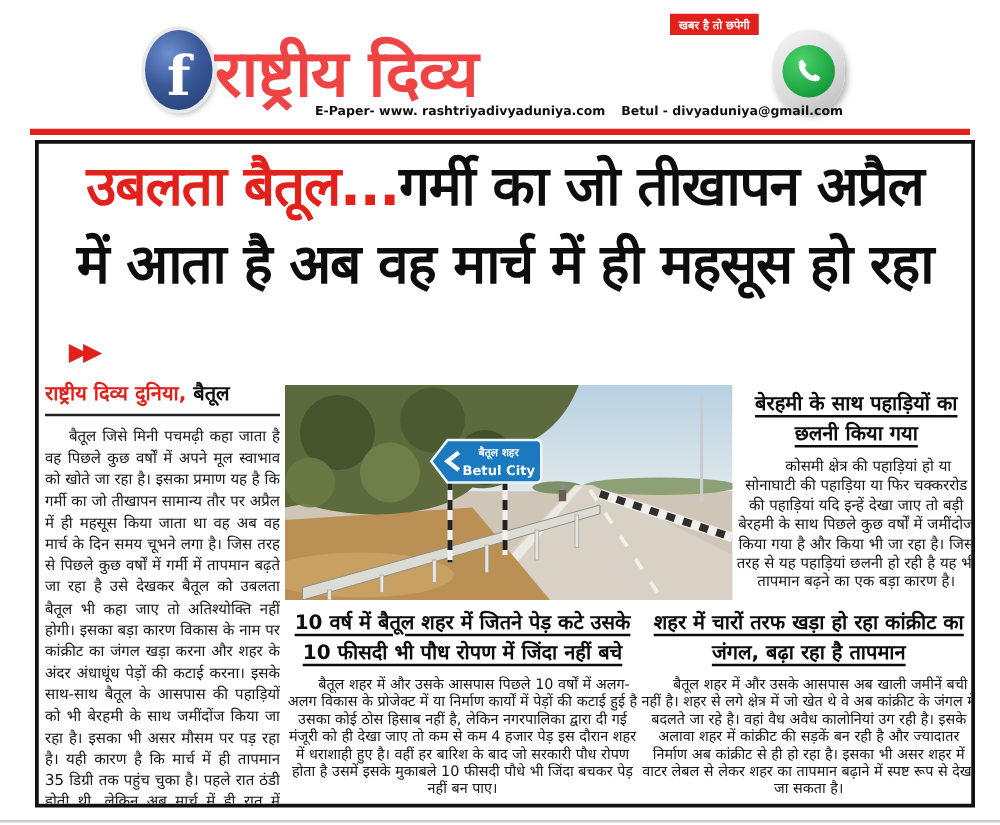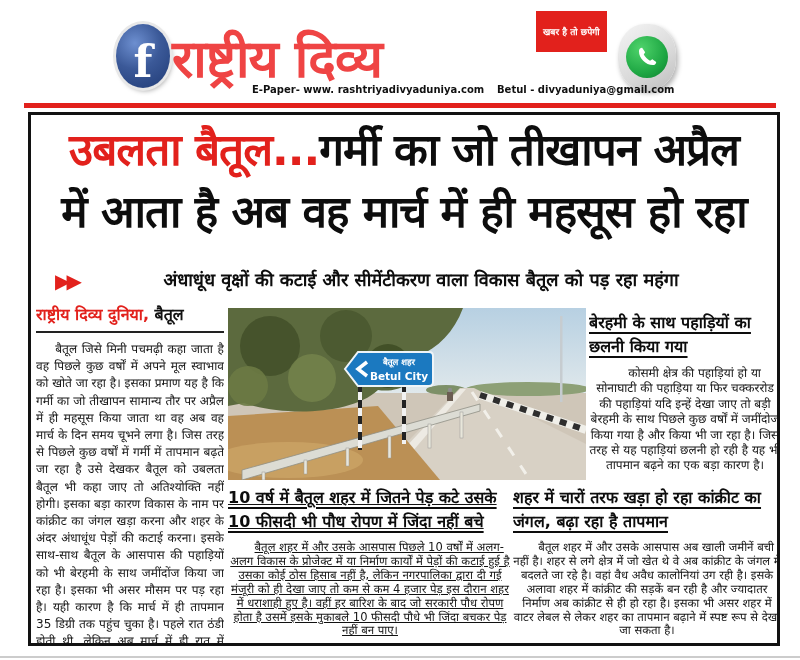--- a/index.html
+++ b/index.html
@@ -14,21 +14,21 @@
              background:radial-gradient(circle at 35% 30%, #6d8fd0 0%, #3b5998 45%, #1f3a75 100%);
              box-shadow:0 0 0 3px #e8e8e8, 2px 3px 5px rgba(0,0,0,.35);
              display:flex; align-items:center; justify-content:center; }
   .fb-icon span { color:#fff; font-size:44px; font-weight:bold; font-family:"DejaVu Serif","Liberation Serif",serif; margin-top:10px; }
   .mast-title { position:absolute; left:172px; top:16px; width:450px; height:80px;
                 font-size:52px; font-weight:900; letter-spacing:-1px; white-space:nowrap;
                 display:flex; align-items:center; }
   .mast-title .t-black { color:#ef4444; }
   .mast-title .t-red { color:#e2211c; margin-left:12px; }
   .tagline-box { position:absolute; left:536px; top:11px; background:#e2211c; color:#fff;
-                 font-size:9px; font-weight:bold; padding:14px 7px; white-space:nowrap; }
+                 font-size:9px; font-weight:bold; padding:2px 7px; white-space:nowrap; }
   .wa-icon { position:absolute; left:618px; top:24px; width:58px; height:66px; border-radius:46%;
              background:linear-gradient(145deg,#f5f5f5 0%,#d9d9d9 60%,#bdbdbd 100%);
              box-shadow:2px 3px 5px rgba(0,0,0,.3); display:flex; align-items:center; justify-content:center; }
   .wa-inner { width:42px; height:42px; border-radius:50%;
               background:radial-gradient(circle at 35% 30%, #4fd36b 0%, #1fa844 60%, #0d7f2e 100%);
               display:flex; align-items:center; justify-content:center; }
   .mast-sub { position:absolute; top:84px; font-size:10px; font-weight:bold; color:#111; white-space:nowrap; }
   .mast-sub.epaper { left:252px; }
   .mast-sub.email  { left:497px; }
   .red-rule { position:absolute; left:24px; top:103px; width:752px; height:5px; background:#e2211c; }
@@ -54,26 +54,26 @@
   .by-black { color:#111; }
   .by-rule { width:100%; height:2px; background:#222; margin-top:6px; margin-bottom:8px; }
   p.body { font-size:12px; line-height:17.2px; color:#161616; text-indent:1.6em; }
   p.just { text-align:justify; }
   p.cent { text-align:center; }
 
   .photo { position:absolute; left:197px; top:193px; width:366px; height:172px; overflow:hidden; }
   .photo svg { display:block; }
 
   .story { position:absolute; overflow:hidden; }
-  .story h2 { font-size:16px; line-height:24px; font-weight:900; color:#0d0d0d; text-align:left;
+  .story h2 { font-size:16px; line-height:24px; font-weight:900; color:#0d0d0d; text-align:center;
               text-decoration:underline; text-decoration-thickness:2px; text-underline-offset:4px;
               margin-bottom:7px; }
   .story-hills    { left:558px; top:196px; width:192px; height:172px; }
   .story-hills p.body    { font-size:12px; line-height:15.4px; }
-  .story-trees    { left:197px; top:371px; width:284px; height:155px;text-decoration:underline; }
+  .story-trees    { left:197px; top:371px; width:284px; height:155px; }
   .story-trees p.body    { font-size:11.5px; line-height:13.9px; }
   .story-concrete { left:482px; top:371px; width:268px; height:155px; }
   .story-concrete p.body { font-size:11.5px; line-height:13.9px; }
 
   .page-bottom-line { position:absolute; left:0; top:656px; width:800px; height:2px; background:#cccccc; }
 </style>
 </head>
 <body>
 
 <div class="page">
@@ -103,21 +103,20 @@
 
     <div class="headline">
       <div class="h-line">
         <span class="h-red">उबलता बैतूल...</span><span class="h-black">गर्मी का जो तीखापन अप्रैल</span>
       </div>
       <div class="h-line h-black">में आता है अब वह मार्च में ही महसूस हो रहा</div>
     </div>
 
     <div class="subhead-row">
       <span class="arrows">▶▶</span>
-      <div class="subhead">अंधाधूंध वृक्षों की कटाई और सीमेंटीकरण वाला विकास बैतूल को पड़ रहा महंगा</div>
     </div>
 
     <div class="col-left">
       <div class="byline">
         <span class="by-red">राष्ट्रीय दिव्य दुनिया,</span>
         <span class="by-black">बैतूल</span>
       </div>
       <div class="by-rule"></div>
       <p class="body just">बैतूल जिसे मिनी पचमढ़ी कहा जाता है वह पिछले कुछ वर्षों में अपने मूल स्वाभाव को खोते जा रहा है। इसका प्रमाण यह है कि गर्मी का जो तीखापन सामान्य तौर पर अप्रैल में ही महसूस किया जाता था वह अब वह मार्च के दिन समय चूभने लगा है। जिस तरह से पिछले कुछ वर्षों में गर्मी में तापमान बढ़ते जा रहा है उसे देखकर बैतूल को उबलता बैतूल भी कहा जाए तो अतिश्योक्ति नहीं होगी। इसका बड़ा कारण विकास के नाम पर कांक्रीट का जंगल खड़ा करना और शहर के अंदर अंधाधूंध पेड़ों की कटाई करना। इसके साथ-साथ बैतूल के आसपास की पहाड़ियों को भी बेरहमी के साथ जमींदोंज किया जा रहा है। इसका भी असर मौसम पर पड़ रहा है। यही कारण है कि मार्च में ही तापमान 35 डिग्री तक पहुंच चुका है। पहले रात ठंडी होती थी, लेकिन अब मार्च में ही रात में बैतूल शहर के अंदर हल्की सी उमस महसूस की जाने लगी है।</p>
     </div>

